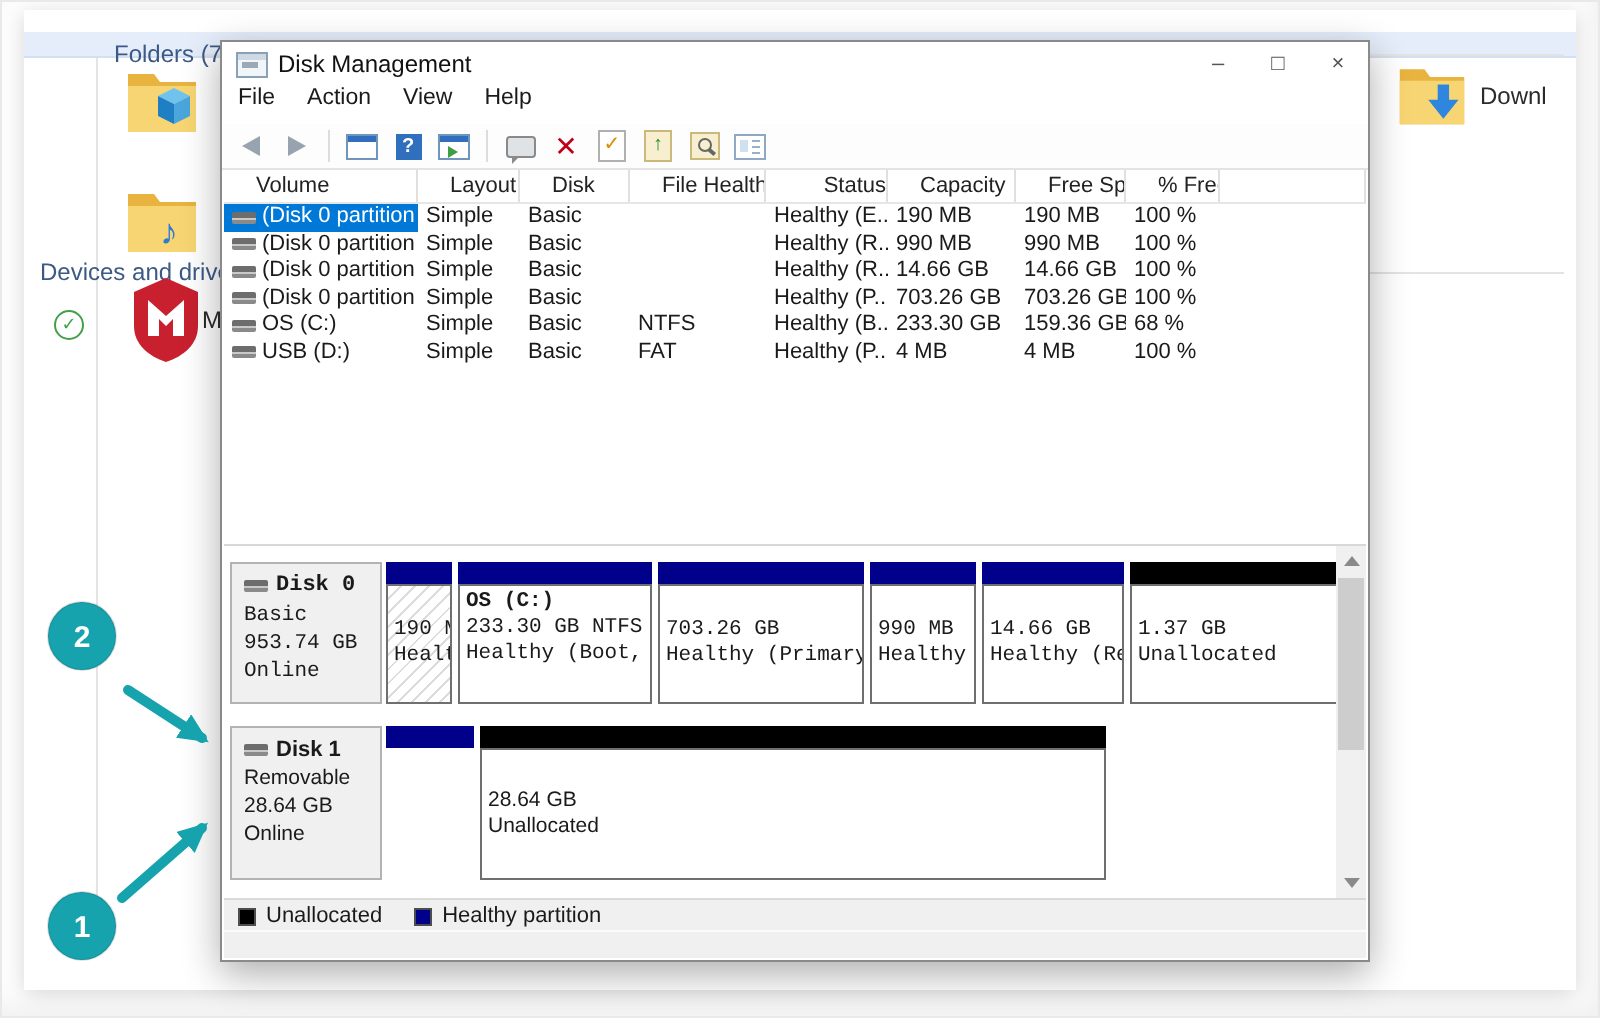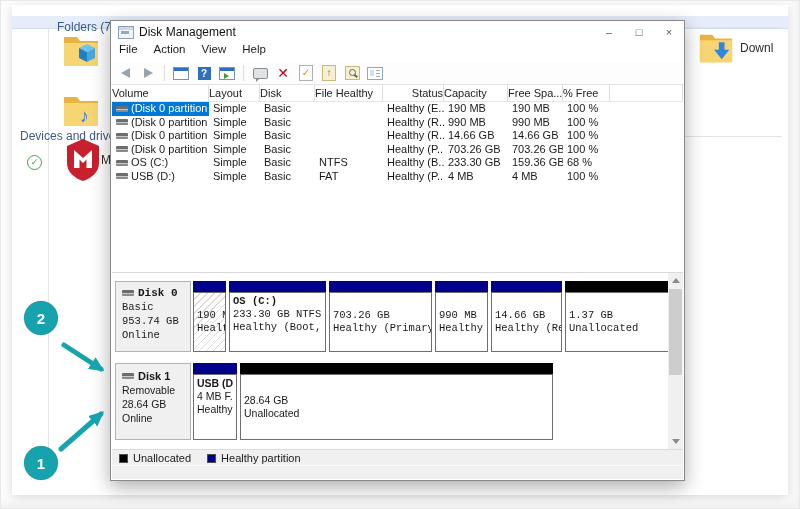--- a/index.html
+++ b/index.html
@@ -52,21 +52,21 @@
   .find-ico{width:13px;height:12px;border:1px solid #c9b97a;background:#f7efcf;position:relative;}
   .find-ico:before{content:"";position:absolute;left:3px;top:2px;width:5px;height:5px;border:1.5px solid #666;border-radius:50%;}
   .find-ico:after{content:"";position:absolute;left:8px;top:8px;width:4px;height:1.5px;background:#666;transform:rotate(40deg);}
   .props-ico{width:14px;height:11px;border:1px solid #8fa8c4;background:#fff;position:relative;}
   .props-ico:before{content:"";position:absolute;left:2px;top:2px;width:4px;height:6px;background:#cfe0f0;}
   .props-ico:after{content:"";position:absolute;left:8px;top:2px;width:4px;height:1px;background:#9ab0c8;box-shadow:0 3px 0 #9ab0c8, 0 6px 0 #9ab0c8;}
 
   
   .volume-pane{position:absolute;left:1px;right:1px;top:64px;height:186px;background:#fff;overflow:hidden;}
   .vt-head{display:flex;height:16px;line-height:16px;font-size:11px;border-bottom:1px solid #e6e6e6;color:#222;}
-  .vt-hcell{border-right:1px solid #e0e0e0;padding-left:0;box-sizing:border-box;white-space:nowrap;overflow:hidden;}
+  .vt-hcell{border-right:1px solid #e0e0e0;padding-left:16px;box-sizing:border-box;white-space:nowrap;overflow:hidden;}
   .vt-row{display:flex;height:13.5px;line-height:13.5px;font-size:11px;}
   .vt-cell{padding-left:4px;box-sizing:border-box;white-space:nowrap;overflow:hidden;display:flex;align-items:center;gap:3px;}
   .c-vol{width:97px;}.c-layout{width:51px;}.c-type{width:55px;}.c-fs{width:68px;}
   .c-status{width:61px;text-align:right;}.c-cap{width:64px;}.c-free{width:55px;}.c-pct{width:47px;}.c-fill{flex:1;}
   .vt-cell.sel{background:#0078d7;color:#fff;}
   .drive-ico{display:inline-block;width:12px;height:6px;border-radius:1px;background:linear-gradient(#6d6d6d 0 50%,#c9c9c9 50% 70%,#8a8a8a 70%);flex:0 0 auto;}
 
   .pane-divider{position:absolute;left:1px;right:1px;top:251px;height:1px;background:#d8d8d8;}
 
   
@@ -361,25 +361,20 @@
                 <div>Unallocated</div>
               </div>
             </div>
           </div>
         </div>
         <div class="disk-row dr1">
           <div class="disk-label"><span class="drive-ico"></span><span class="dname">Disk 1</span><div>Removable</div><div>28.64 GB</div><div>Online</div></div>
           <div class="parts">
             <div class="part" style="width: 44px;">
               <div class="stripe" style="background: rgb(0, 0, 139);"></div>
-              <div class="pbody p-top">
-                <div class="pline-b">USB  (D</div>
-                <div>4 MB F.</div>
-                <div>Healthy</div>
-              </div>
             </div>
             <div class="part" style="width: 313px;">
               <div class="stripe" style="background: rgb(0, 0, 0);"></div>
               <div class="pbody">
                 <div>28.64 GB</div>
                 <div>Unallocated</div>
               </div>
             </div>
           </div>
         </div>

